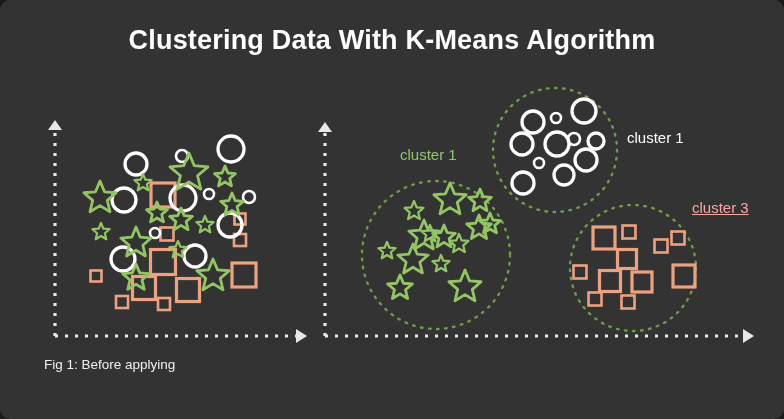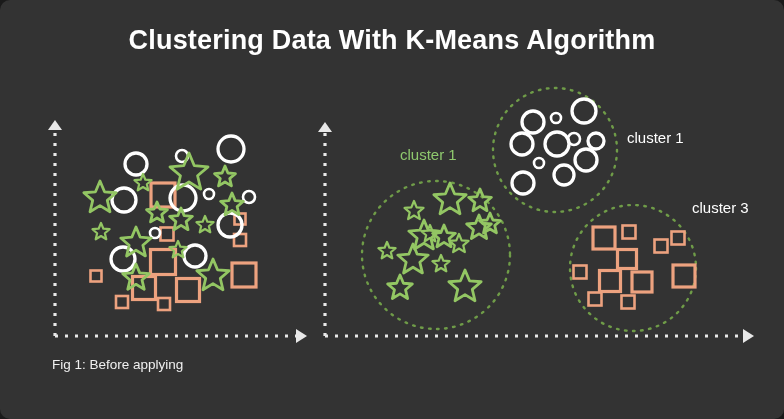--- a/index.html
+++ b/index.html
@@ -28,21 +28,21 @@
     letter-spacing: 0.2px;
     white-space: nowrap;
   }
   .fig-caption {
     position: absolute;
     color: #f0f0f0;
     font-size: 13.5px;
     line-height: 17px;
     white-space: pre;
   }
-  #caption1 { left: 52px; top: 356px; }
+  #caption1 { left: 44px; top: 356px; }
   #caption2 { left: 319px; top: 356px; }
 
   .cluster-label {
     position: absolute;
     font-size: 15px;
     white-space: nowrap;
   }
   #label-c1 { left: 400px; top: 146px; }
   #label-c2 { left: 627px; top: 129px; }
   #label-c3 { left: 692px; top: 199px; }
@@ -153,15 +153,15 @@
         <rect x="673" y="265" width="22" height="22" fill="none" stroke="#eda27f" stroke-width="3.2"></rect>
         <rect x="588.5" y="292.5" width="13" height="13" fill="none" stroke="#eda27f" stroke-width="2.6"></rect>
         <rect x="621.5" y="295.5" width="13" height="13" fill="none" stroke="#eda27f" stroke-width="2.6"></rect>
       </g>
   </svg>
 
   <div class="fig-caption" id="caption1"><div>Fig 1: Before applying</div></div>
 
   <div class="cluster-label" id="label-c1" style="color: rgb(143, 201, 110);">cluster 1</div>
   <div class="cluster-label" id="label-c2" style="color: rgb(255, 255, 255);">cluster 1</div>
-  <div class="cluster-label" id="label-c3" style="color: #ffffff;">cluster 3</div>
+  <div class="cluster-label" id="label-c3" style="color: #fca5a5; text-decoration: underline;">cluster 3</div>
 
 </div>
 
 </body></html>

